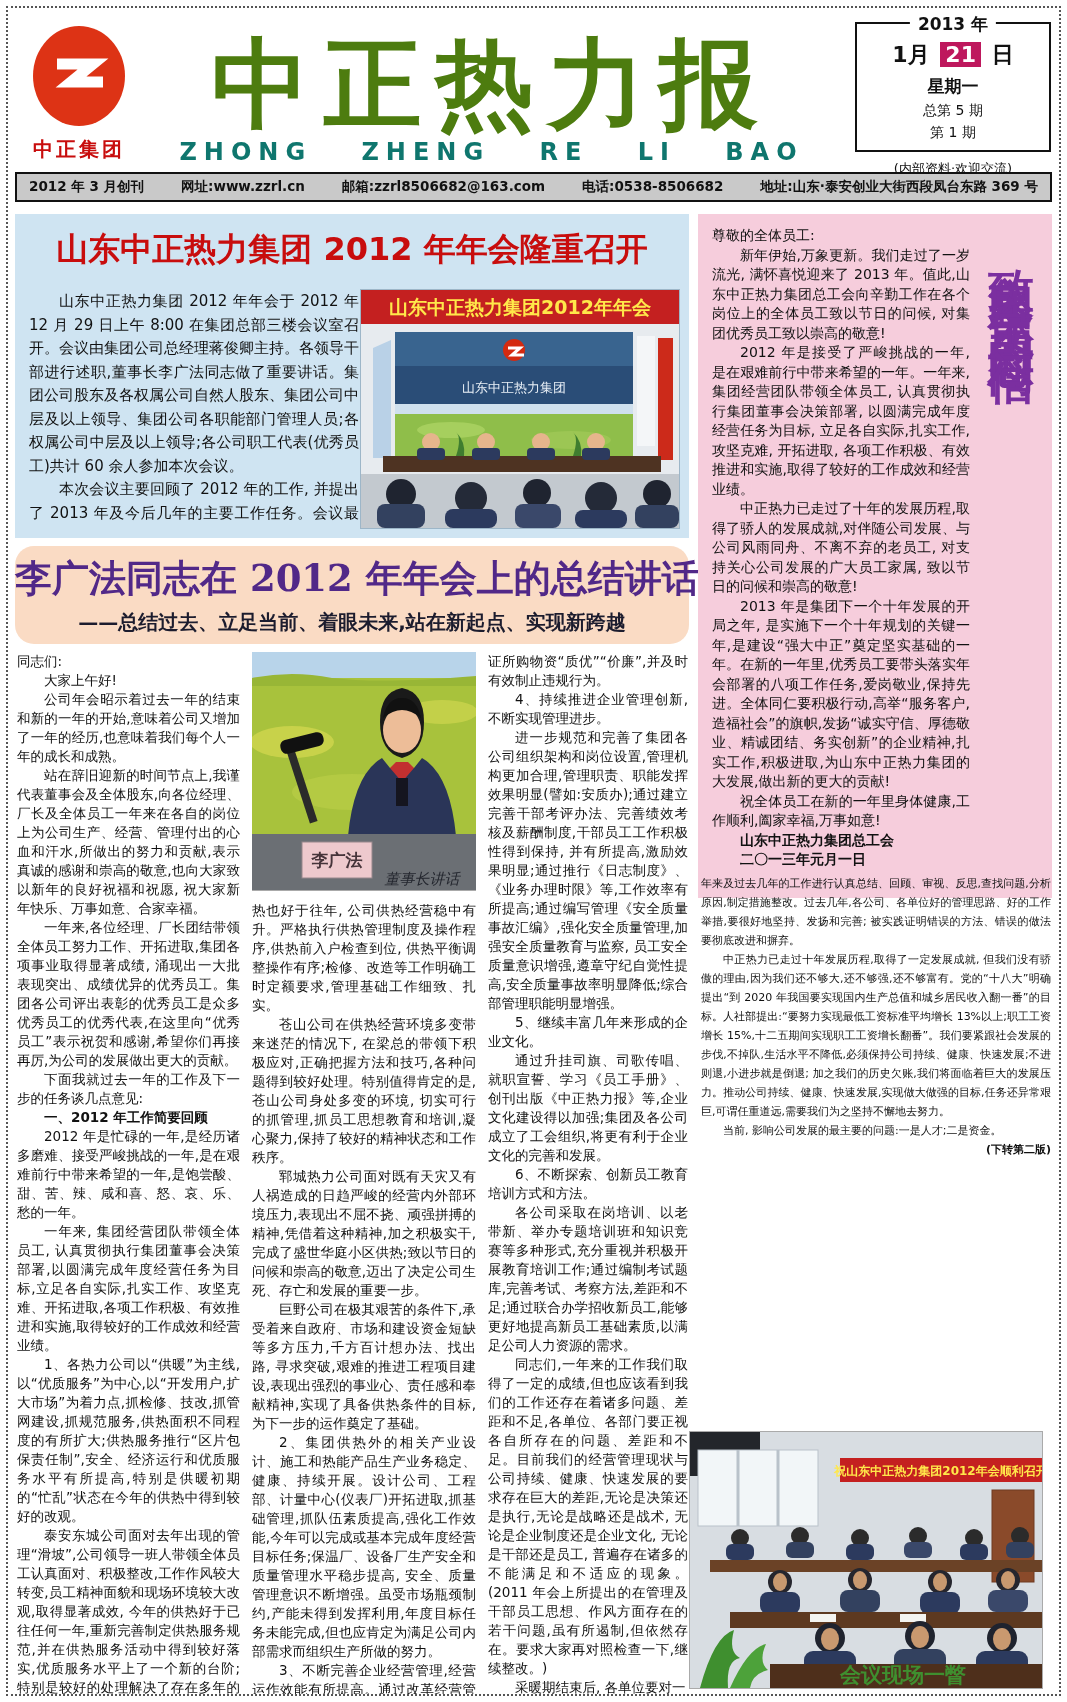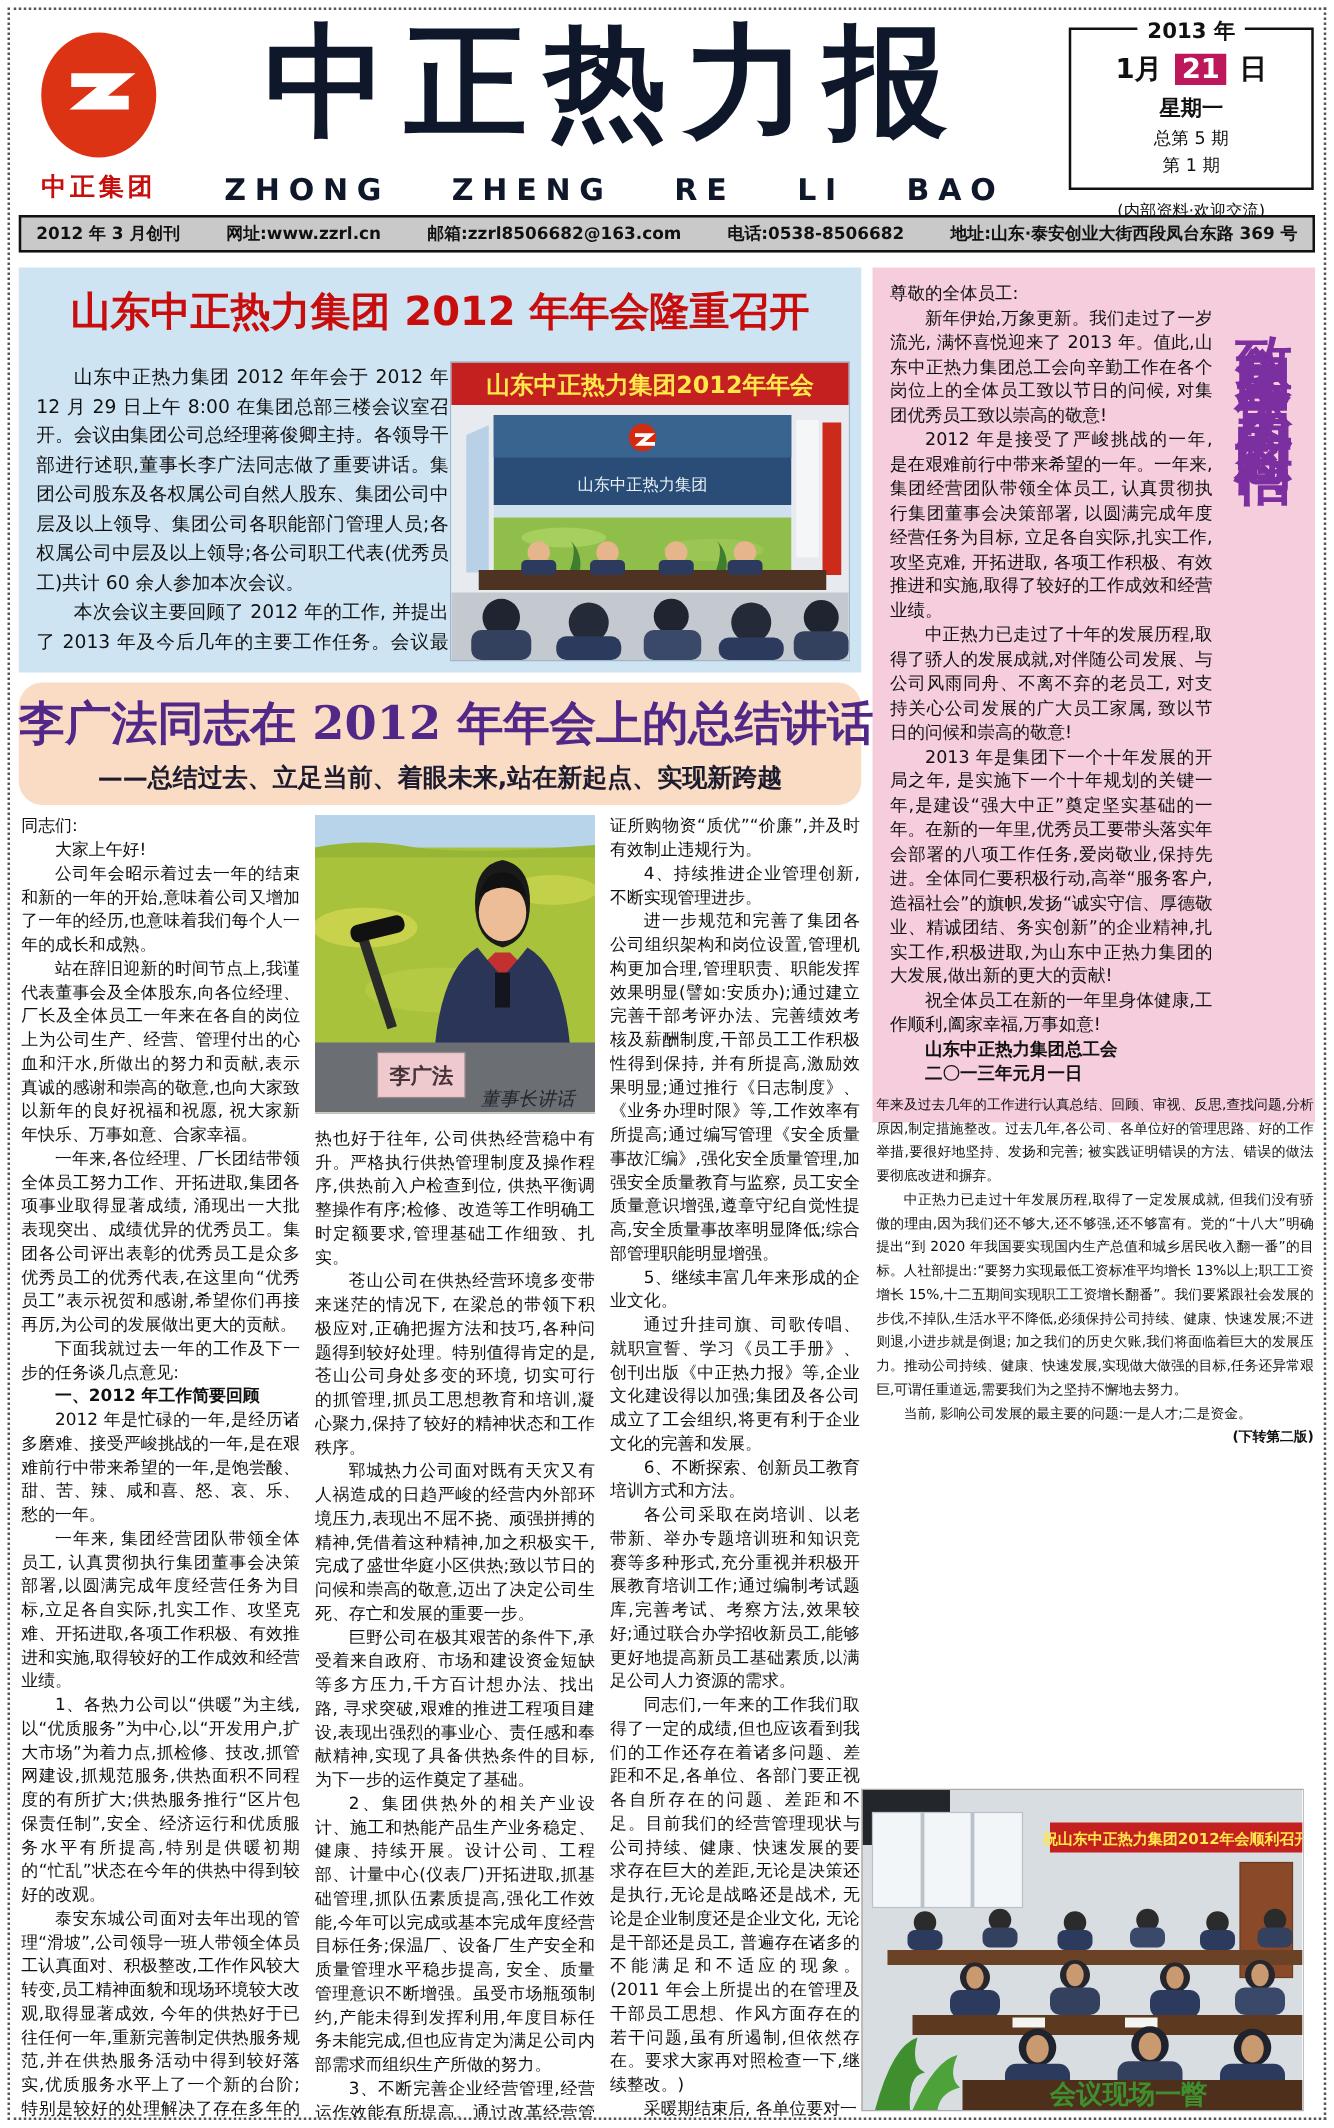--- a/index.html
+++ b/index.html
@@ -5,23 +5,23 @@
   html,body{margin:0;padding:0;background:#fff;}
   .page{position:relative;width:1067px;height:1702px;background:#fff;overflow:hidden;
         font-family:"DejaVu Sans","Liberation Sans",sans-serif;color:#111;}
   .frame{position:absolute;left:6px;top:6px;right:6px;bottom:6px;border:2px dotted #555;pointer-events:none;z-index:50;}
 
   
   .masthead{position:absolute;left:16px;top:14px;right:16px;height:152px;}
   .logo{position:absolute;left:4px;top:10px;width:118px;text-align:center;}
   .logo-text{margin-top:4px;font-size:20px;font-weight:bold;color:#c80d0d;letter-spacing:3px;}
   .title-wrap{position:absolute;left:128px;right:212px;top:0;height:152px;text-align:center;}
-  .paper-title{margin:5px;font-family:Liberation Mono, monospace;font-size:98px;line-height:1.12;
-               font-weight:bold;color:#0f172a;letter-spacing:14px;white-space:nowrap;}
-  .pinyin{position:absolute;left:0;right:0;bottom:0;color:#0f172a;font-size:24px;font-weight:bold;
+  .paper-title{margin:16px;font-family:Liberation Sans, sans-serif;font-size:98px;line-height:1.12;
+               font-weight:bold;color:#4d7c0f;letter-spacing:14px;white-space:nowrap;}
+  .pinyin{position:absolute;left:0;right:0;bottom:0;color:#0f766e;font-size:24px;font-weight:bold;
           letter-spacing:7px;word-spacing:34px;white-space:nowrap;}
   .date-wrap{position:absolute;right:0;top:8px;width:196px;}
   .date-box{position:relative;border:2px solid #111;padding:16px 6px 8px;text-align:center;background:#fff;}
   .date-year{position:absolute;top:-11px;left:50%;transform:translateX(-50%);background:#fff;
              padding:0 8px;font-size:17px;font-weight:bold;white-space:nowrap;}
   .date-line{font-size:22px;font-weight:bold;}
   .date-day{display:inline-block;background:#be185d;color:#fff;padding:0 5px;margin:0 3px;}
   .date-weekday{font-size:17px;font-weight:bold;margin-top:5px;}
   .date-issue{font-size:14px;margin-top:4px;}
   .date-note{font-size:13px;margin-top:8px;text-align:center;white-space:nowrap;}
@@ -231,21 +231,21 @@
     <p>3、不断完善企业经营管理,经营运作效能有所提高。通过改革经营管理体制和财务管理体系, 管理关系进一步理顺,责权进一步明确, 集团管控效能进一步加强;集团财务中心职能有所增强,“经营管理”型财务体系建设初见成效;继续完善和加强了物资采购管理,采取多种措施保</p>
   </div>
 
   <div class="col c3">
     <p class="np">证所购物资“质优”“价廉”,并及时有效制止违规行为。</p>
     <p>4、持续推进企业管理创新,不断实现管理进步。</p>
     <p>进一步规范和完善了集团各公司组织架构和岗位设置,管理机构更加合理,管理职责、职能发挥效果明显(譬如:安质办);通过建立完善干部考评办法、完善绩效考核及薪酬制度,干部员工工作积极性得到保持, 并有所提高,激励效果明显;通过推行《日志制度》、《业务办理时限》等,工作效率有所提高;通过编写管理《安全质量事故汇编》,强化安全质量管理,加强安全质量教育与监察, 员工安全质量意识增强,遵章守纪自觉性提高,安全质量事故率明显降低;综合部管理职能明显增强。</p>
     <p>5、继续丰富几年来形成的企业文化。</p>
     <p>通过升挂司旗、司歌传唱、就职宣誓、学习《员工手册》、创刊出版《中正热力报》等,企业文化建设得以加强;集团及各公司成立了工会组织,将更有利于企业文化的完善和发展。</p>
     <p>6、不断探索、创新员工教育培训方式和方法。</p>
-    <p>各公司采取在岗培训、以老带新、举办专题培训班和知识竞赛等多种形式,充分重视并积极开展教育培训工作;通过编制考试题库,完善考试、考察方法,效果较好;通过联合办学招收新员工,能够更好地提高新员工基础素质,以满足公司人力资源的需求。</p>
+    <p>各公司采取在岗培训、以老带新、举办专题培训班和知识竞赛等多种形式,充分重视并积极开展教育培训工作;通过编制考试题库,完善考试、考察方法,差距和不足;通过联合办学招收新员工,能够更好地提高新员工基础素质,以满足公司人力资源的需求。</p>
     <p>同志们,一年来的工作我们取得了一定的成绩,但也应该看到我们的工作还存在着诸多问题、差距和不足,各单位、各部门要正视各自所存在的问题、差距和不足。目前我们的经营管理现状与公司持续、健康、快速发展的要求存在巨大的差距,无论是决策还是执行,无论是战略还是战术, 无论是企业制度还是企业文化, 无论是干部还是员工, 普遍存在诸多的不能满足和不适应的现象。(2011 年会上所提出的在管理及干部员工思想、作风方面存在的若干问题,虽有所遏制,但依然存在。要求大家再对照检查一下,继续整改。)</p>
     <p>采暖期结束后, 各单位要对一</p>
   </div>
 
   <div class="c4">
     <p class="np">年来及过去几年的工作进行认真总结、回顾、审视、反思,查找问题,分析原因,制定措施整改。过去几年,各公司、各单位好的管理思路、好的工作举措,要很好地坚持、发扬和完善; 被实践证明错误的方法、错误的做法要彻底改进和摒弃。</p>
     <p>中正热力已走过十年发展历程,取得了一定发展成就, 但我们没有骄傲的理由,因为我们还不够大,还不够强,还不够富有。党的“十八大”明确提出“到 2020 年我国要实现国内生产总值和城乡居民收入翻一番”的目标。人社部提出:“要努力实现最低工资标准平均增长 13%以上;职工工资增长 15%,十二五期间实现职工工资增长翻番”。我们要紧跟社会发展的步伐,不掉队,生活水平不降低,必须保持公司持续、健康、快速发展;不进则退,小进步就是倒退; 加之我们的历史欠账,我们将面临着巨大的发展压力。推动公司持续、健康、快速发展,实现做大做强的目标,任务还异常艰巨,可谓任重道远,需要我们为之坚持不懈地去努力。</p>
     <p>当前, 影响公司发展的最主要的问题:一是人才;二是资金。</p>
     <p class="more">(下转第二版)</p>
   </div>

